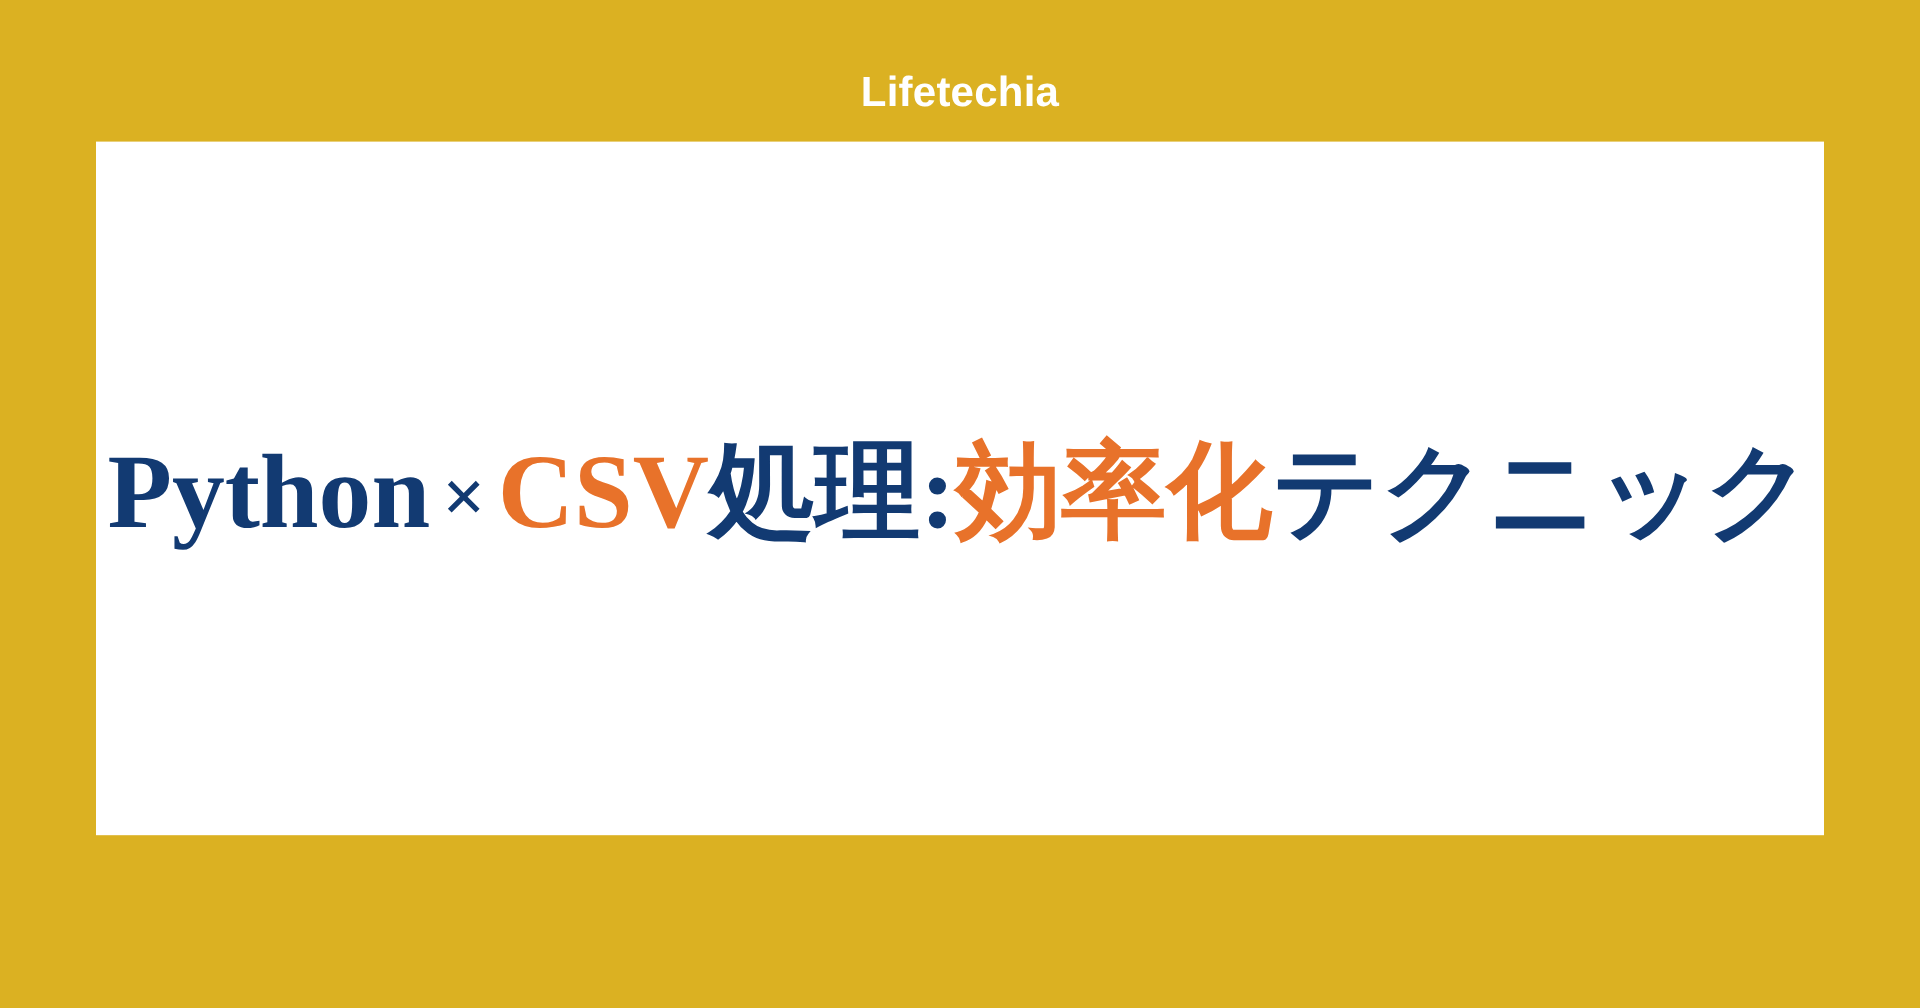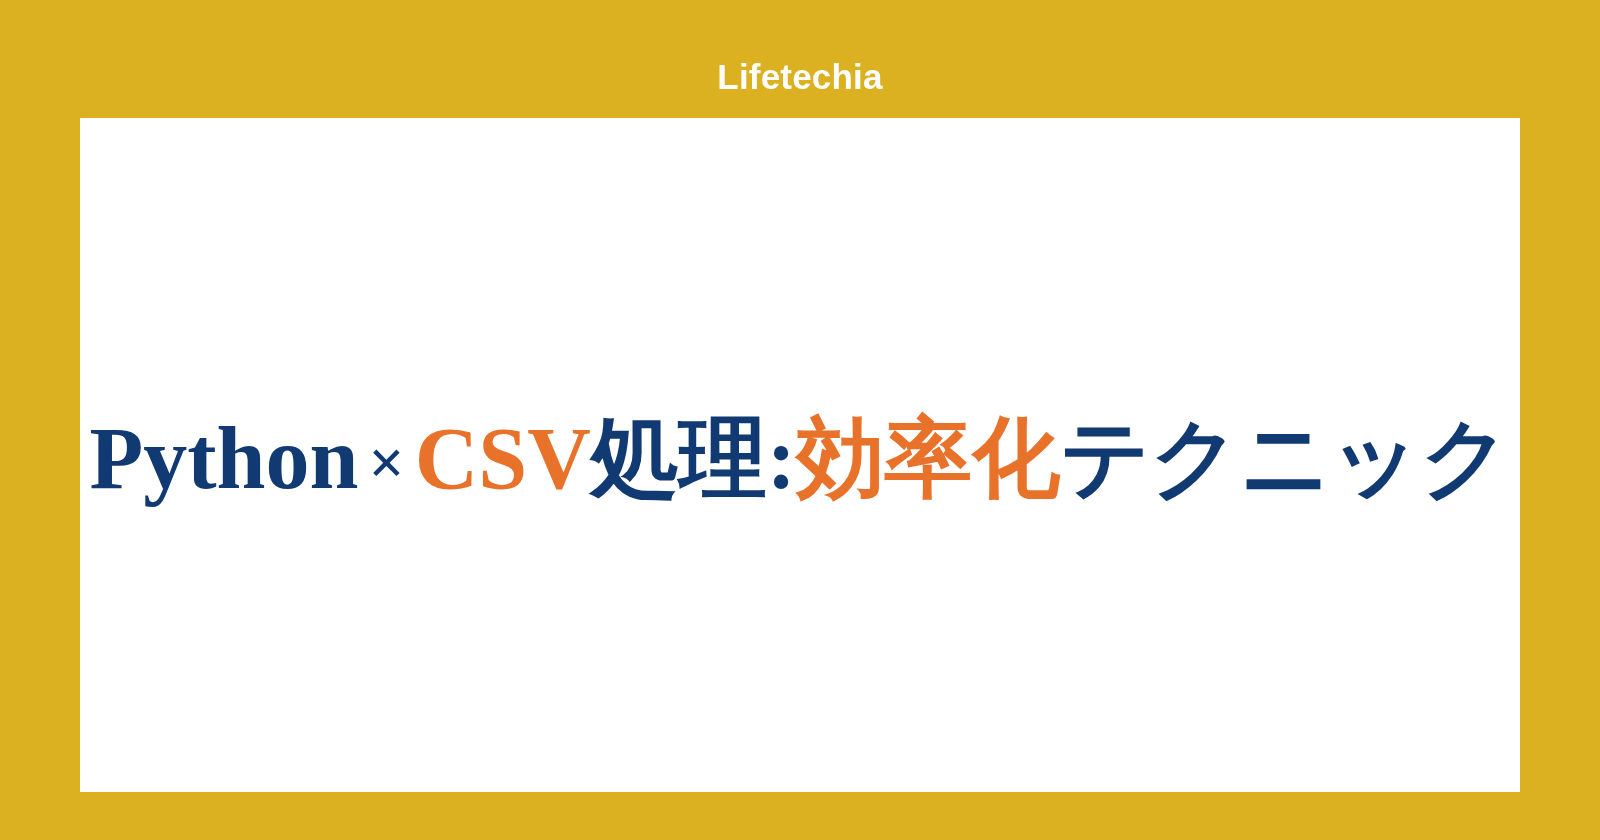--- a/index.html
+++ b/index.html
@@ -44,21 +44,21 @@
     position: relative;
     top: 2px;
   }
 
   
   #content-card {
     position: absolute;
     left: 80px;
     top: 118px;
     width: 1440px;
-    height: 674px;
+    height: 578px;
     background: #ffffff;
     border-radius: 0;
     display: flex;
     align-items: center;
     justify-content: center;
     box-sizing: border-box;
   }
 
   #article-title {
     font-family: "Liberation Serif", "DejaVu Serif", serif;

